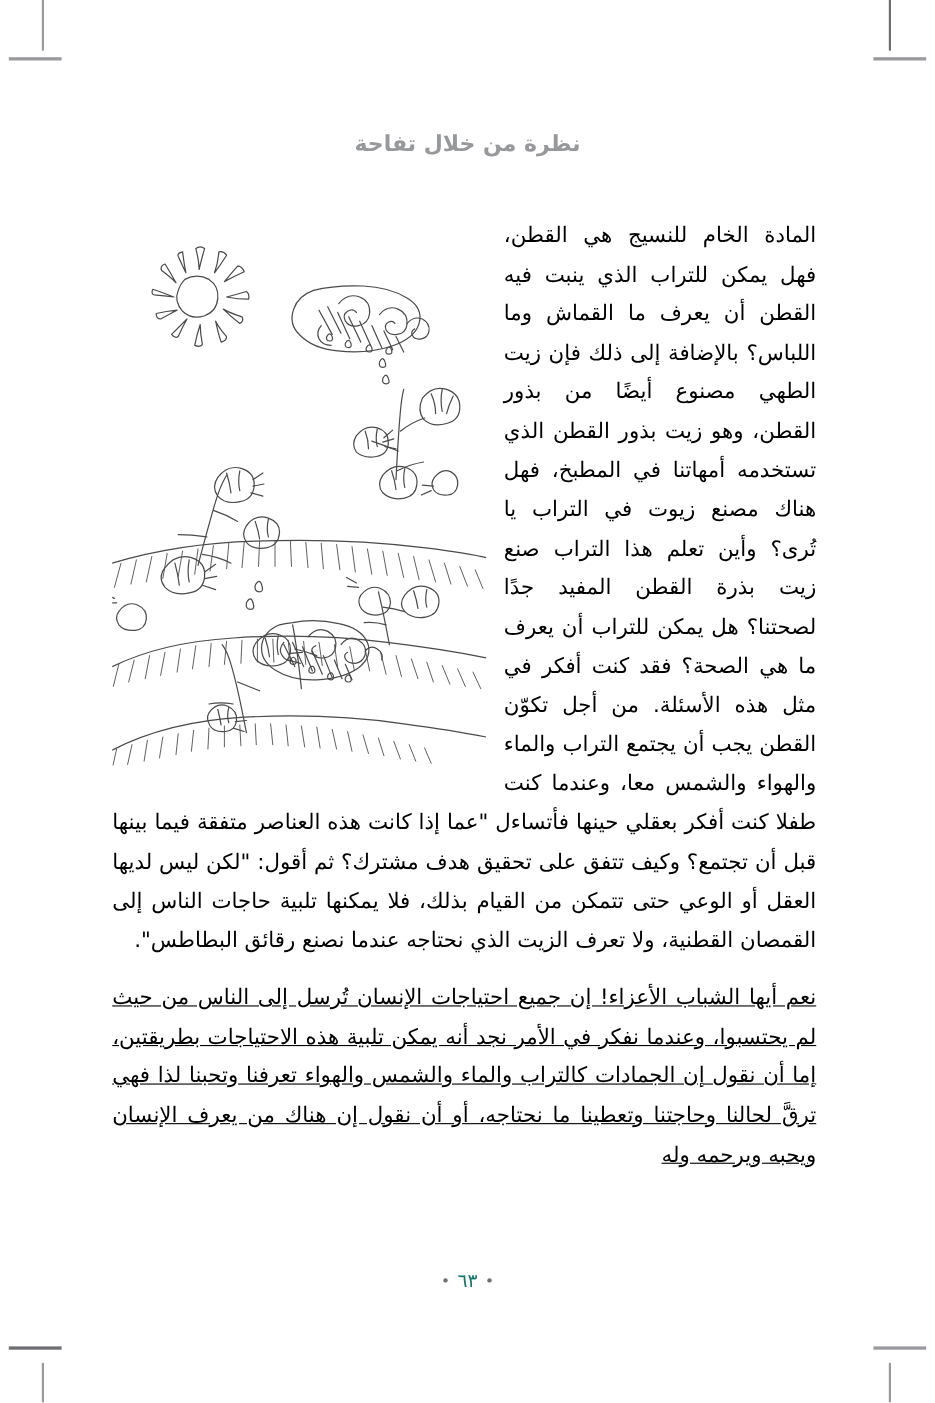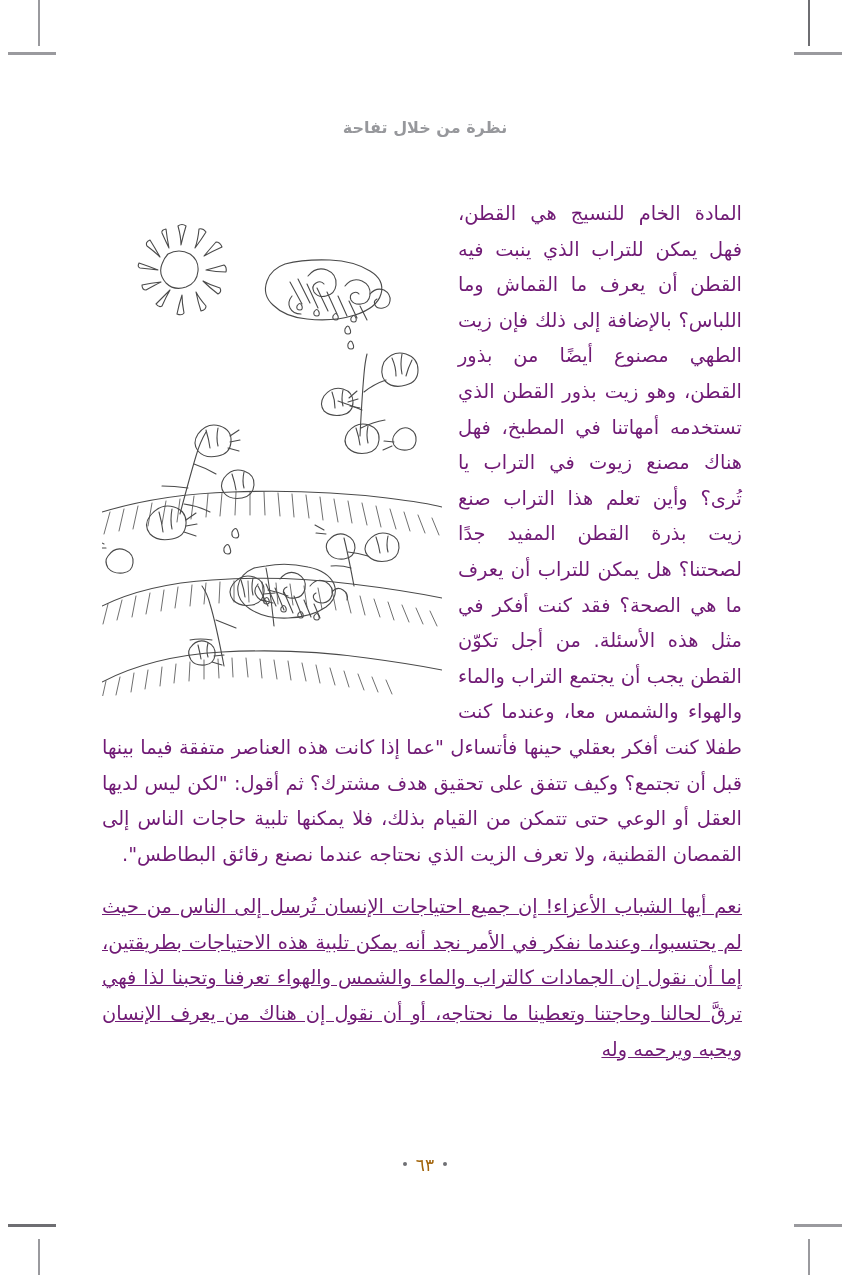--- a/index.html
+++ b/index.html
@@ -35,35 +35,35 @@
   .crop-br-h { left: 794px; top: 1224px; }
 
   
   .running-head {
     position: absolute;
     top: 118px;
     left: 0;
     width: 850px;
     text-align: center;
     color: #97989c;
-    font-size: 16px;
+    font-size: 20px;
     font-weight: 700;
     letter-spacing: 0.3px;
     direction: rtl;
   }
 
   
   .body-area {
     position: absolute;
     top: 196px;
     right: 108px;
     width: 640px;
     direction: rtl;
     text-align: justify;
-    color: #701a75;
+    color: #000000;
   }
 
   
   .illus-float {
     float: left;
     width: 340px;
     height: 500px;
     margin: 0 16px 6px 0;
     shape-margin: 4px;
   }
@@ -85,21 +85,21 @@
 
   .clearfix::after { content:""; display:block; clear:both; }
 
   
   .folio {
     position: absolute;
     bottom: 100px;
     left: 0;
     width: 850px;
     text-align: center;
-    color: #a16207;
+    color: #0f766e;
     font-size: 17px;
     letter-spacing: 2px;
     direction: rtl;
   }
   .folio .dot {
     display: inline-block;
     width: 4px; height: 4px;
     border-radius: 50%;
     background: #6f7074;
     vertical-align: middle;

